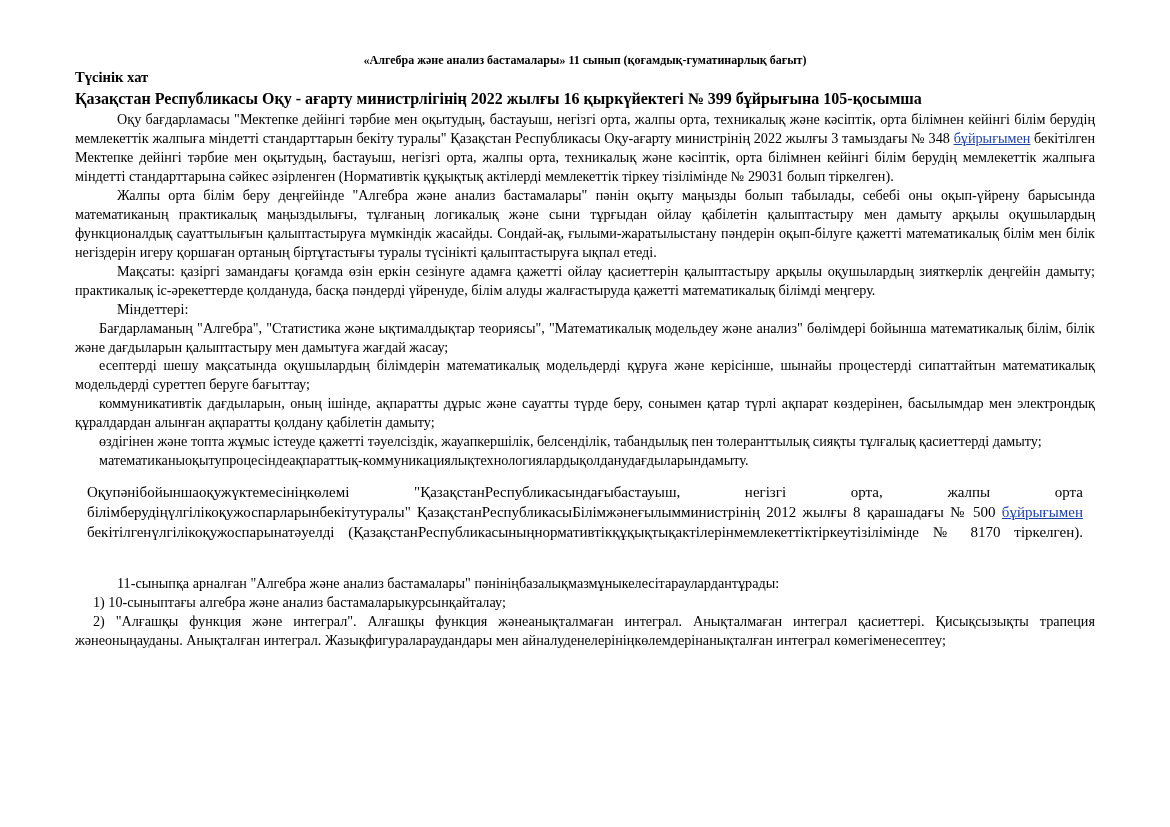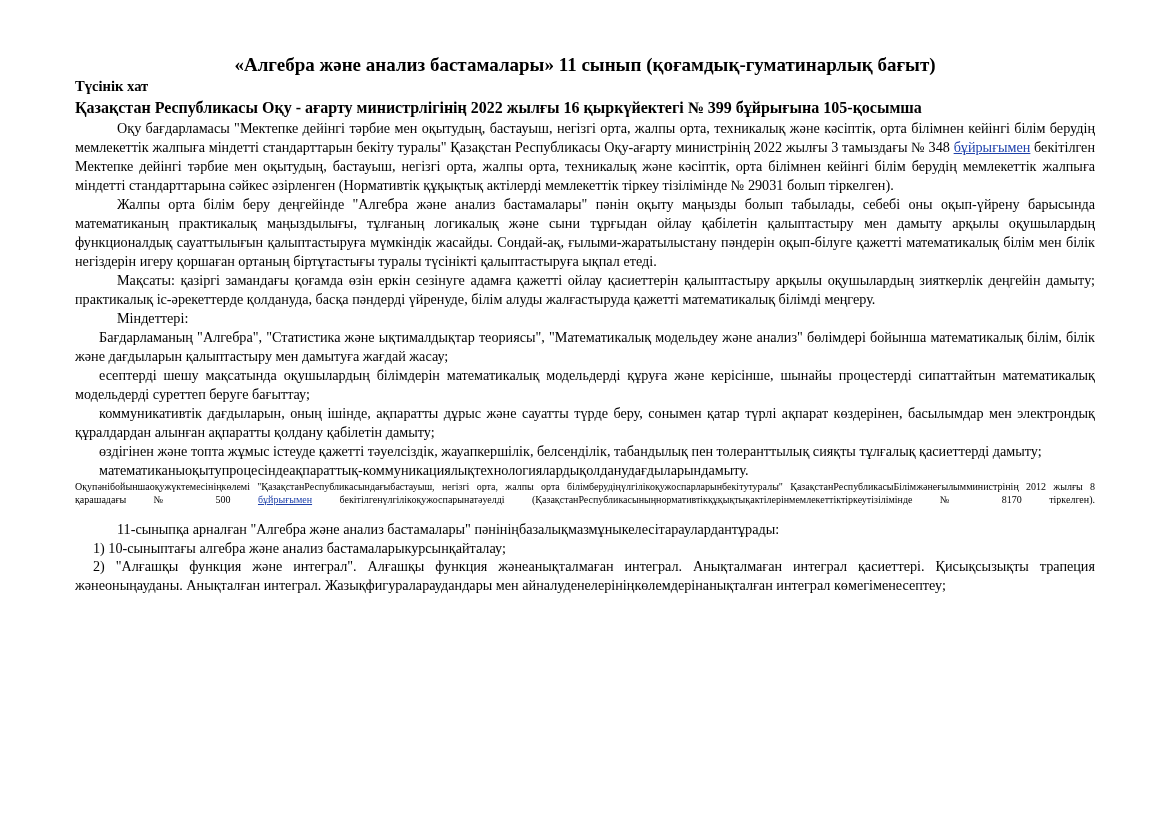--- a/index.html
+++ b/index.html
@@ -28,21 +28,21 @@
     top: 52px;
     width: 1020px;
     font-size: 14.2px;
     line-height: 1.33;
   }
 
   
   .doc-title {
     font-weight: bold;
     text-align: center;
-    font-size: 19px;
+    font-size: 12px;
     line-height: 1.34;
     margin: 0;
   }
   .doc-subtitle {
     font-weight: bold;
     font-size: 14.6px;
     line-height: 1.34;
     margin: 0;
   }
   .doc-reference {
@@ -73,26 +73,26 @@
   p.para-list {
     margin: 0;
     text-align: justify;
     text-justify: inter-word;
     text-indent: 18px;
     line-height: 1.335;
     font-size: 14.2px;
   }
   
   p.para-stretch {
-    margin: 0;
+    margin: 12px;
     text-align: justify;
     text-justify: inter-word;
     text-indent: 0;
     line-height: 1.335;
-    font-size: 10px;
+    font-size: 15px;
     word-spacing: 0.02em;
   }
   p.para-stretch::after,
   p.para-last-justify::after {
     content: "";
     display: inline-block;
     width: 100%;
   }
 
   a.doc-link {

